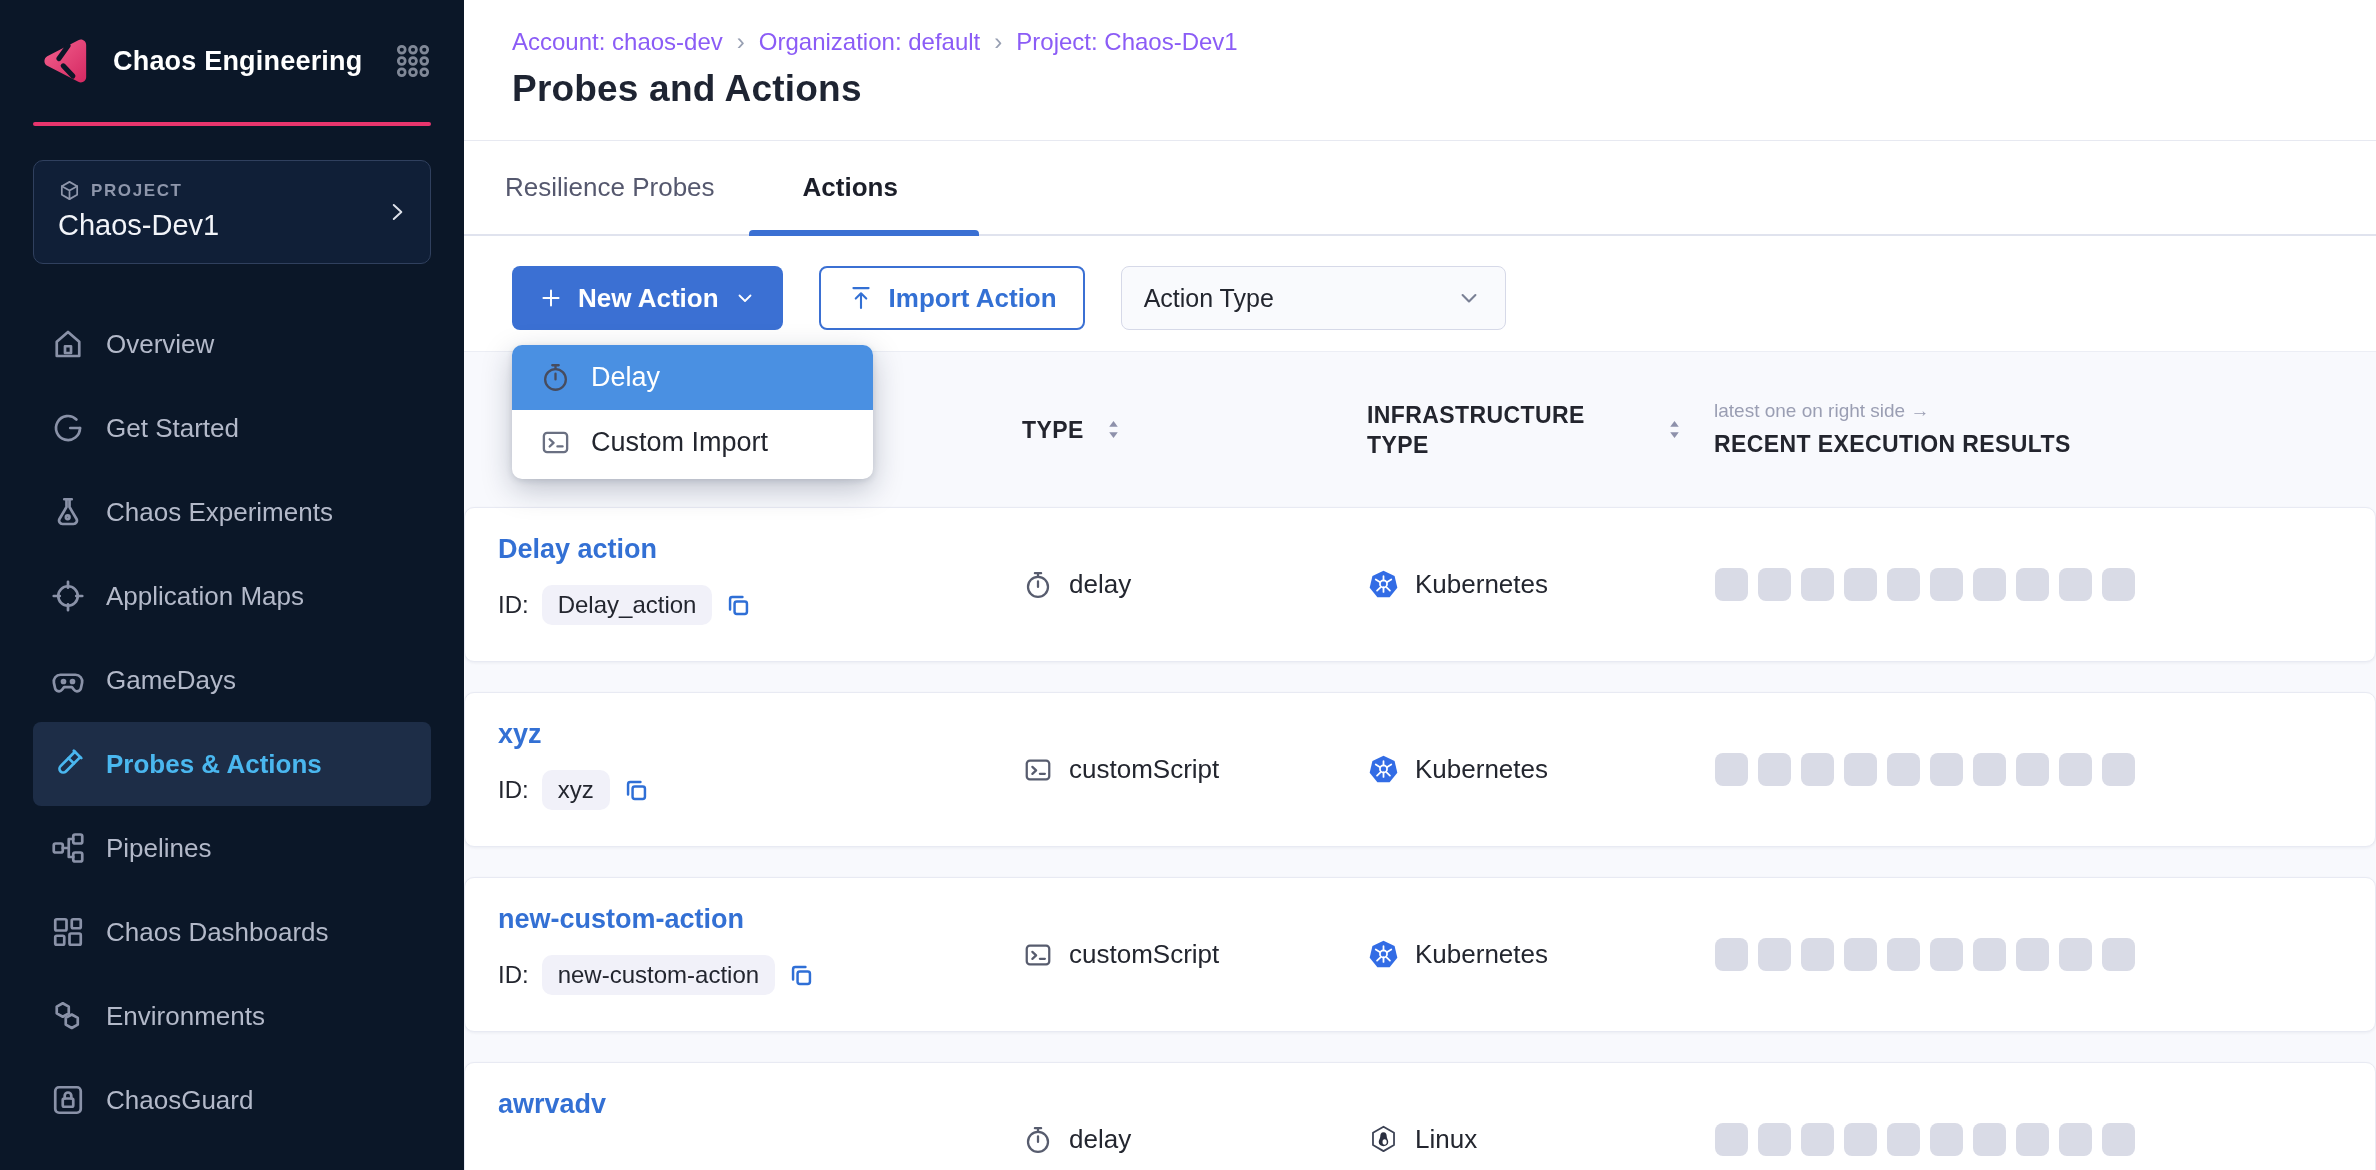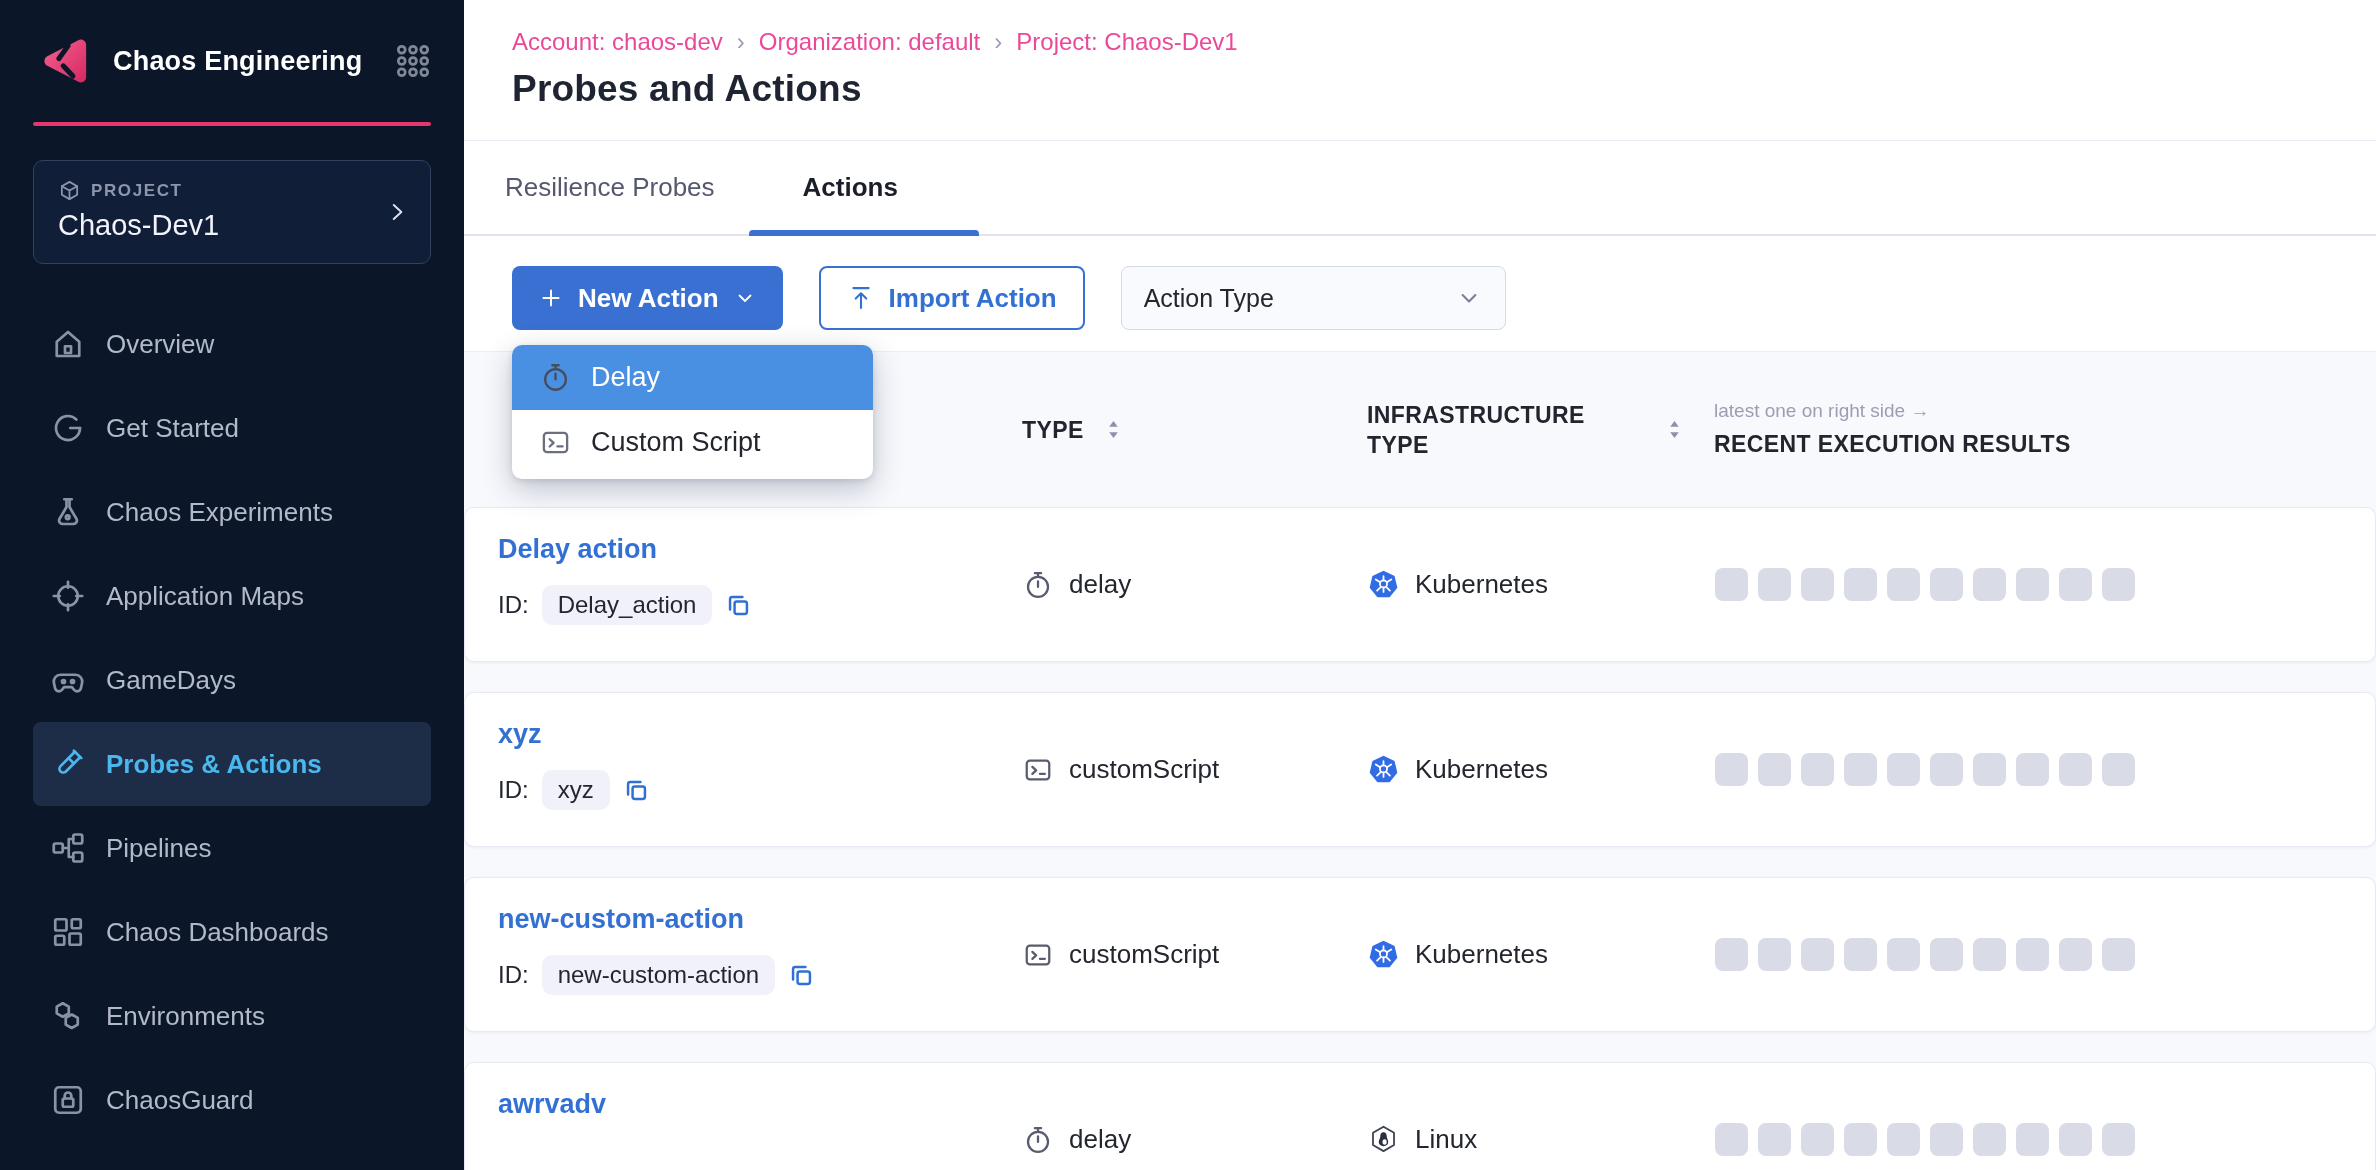--- a/index.html
+++ b/index.html
@@ -43,21 +43,21 @@
     display: flex; align-items: center; gap: 20px; padding-left: 17px;
     color: #b3b9c9; font-size: 26px; cursor: pointer;
   }
   .nav-item .icn { width: 36px; height: 36px; color: #8a92a8; }
   .nav-item.active { background: #1d2d47; color: #4ab7ef; font-weight: bold; }
   .nav-item.active .icn { color: #4ab7ef; }
 
   
   .main { flex: 1; display: flex; flex-direction: column; min-width: 0; }
   .breadcrumb { padding: 28px 0 0 48px; display: flex; align-items: center; gap: 14px; font-size: 24px; }
-  .breadcrumb a { color: #ec4899; text-decoration: none; cursor: pointer; }
+  .breadcrumb a { color: #8b5cf6; text-decoration: none; cursor: pointer; }
   .crumb-sep { color: #98a0b3; font-size: 24px; }
   .page-title { padding: 12px 0 0 48px; font-size: 37px; font-weight: bold; color: #1e2432; letter-spacing: .2px; }
   .header-divider { margin-top: 30px; height: 1px; background: #e7e9f1; }
 
   .tabbar { height: 95px; display: flex; align-items: center; gap: 88px; padding-left: 41px; border-bottom: 2px solid #e0e3ee; position: relative; }
   .tab { font-size: 26px; color: #55586e; cursor: pointer; }
   .tab.active { color: #1b1e29; font-weight: bold; }
   .tab-underline { position: absolute; left: 285px; bottom: -2px; width: 230px; height: 6px; background: #3b70d3; border-radius: 4px 4px 0 0; }
 
   .toolbar { padding: 30px 0 0 48px; display: flex; align-items: center; gap: 36px; }
@@ -553,15 +553,15 @@
       </span>
     <span>Delay</span>
   </div>
   <div class="dd-item">
     <span class="icn">
         <svg viewBox="0 0 24 24">
           <rect x="3" y="4.5" width="18" height="15" rx="2.5"></rect>
           <path d="M7.5 9.5l3 2.8-3 2.8M13.5 15h4"></path>
         </svg>
       </span>
-    <span>Custom Script</span>
+    <span>Custom Import</span>
   </div>
 </div>
 
 </body></html>

